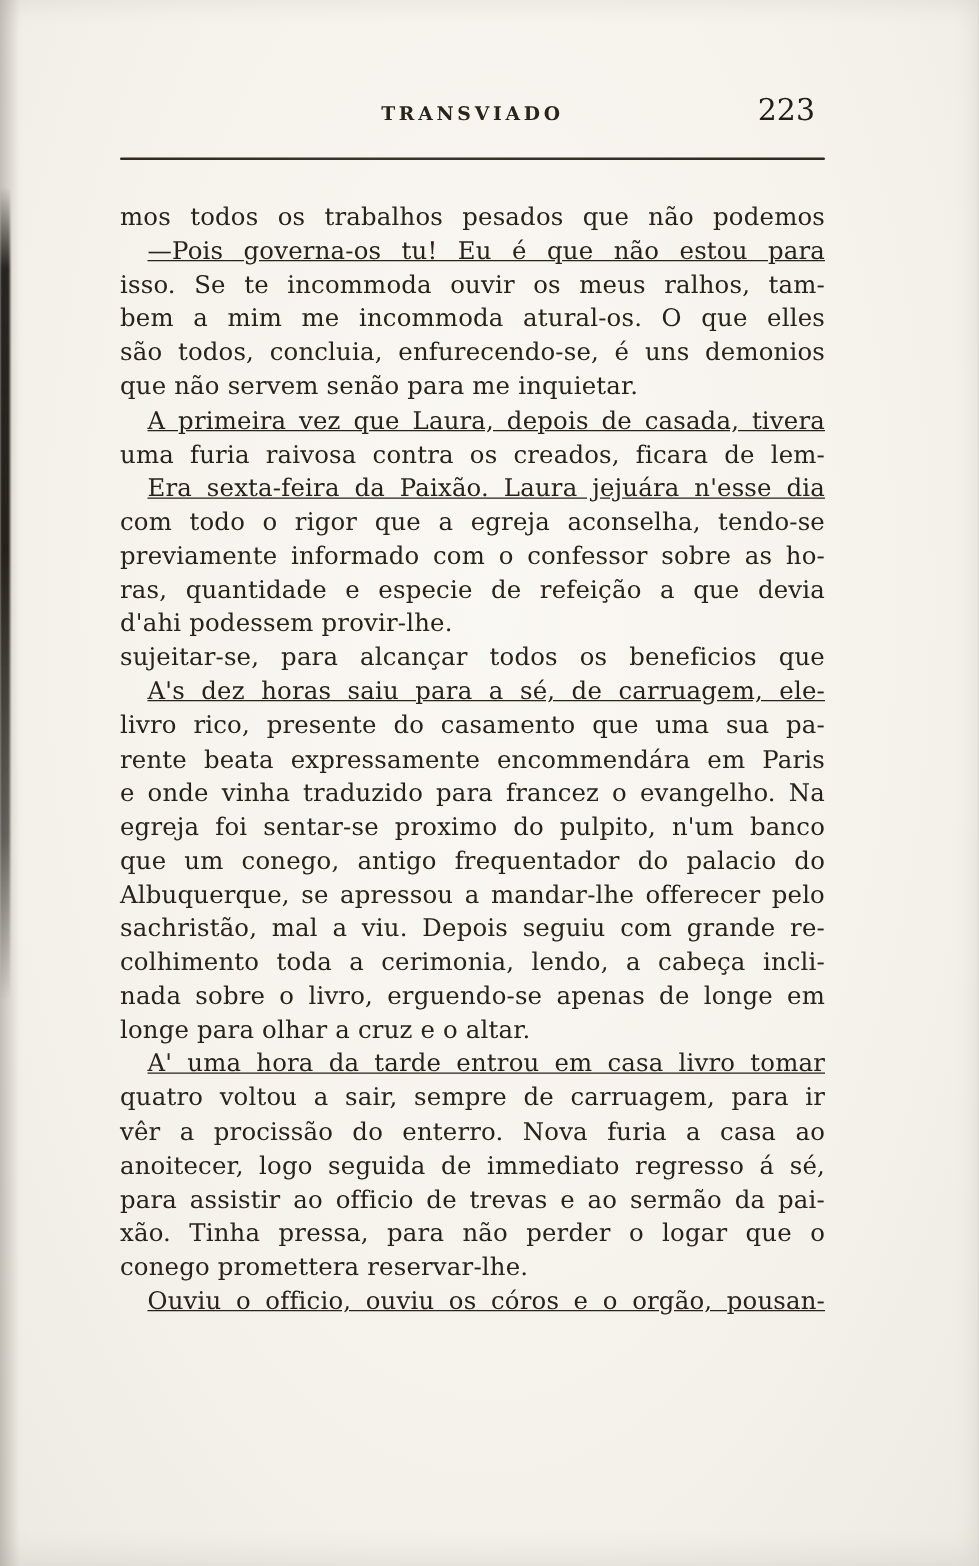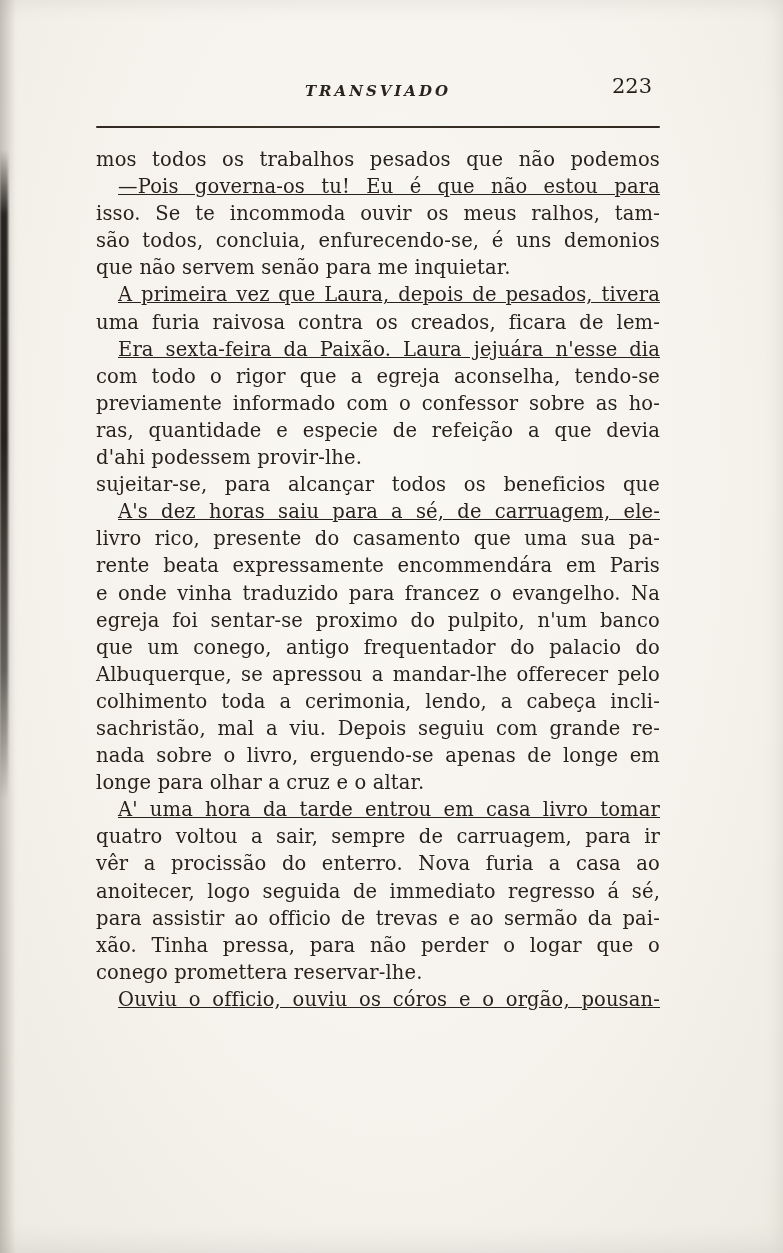--- a/index.html
+++ b/index.html
@@ -47,41 +47,40 @@
     height: 34px;
   }
   .running-title {
     display: block;
     text-align: center;
     font-size: 15px;
     font-weight: bold;
     letter-spacing: 3px;
     color: #2b241c;
     padding-top: 6px;
-    font-style: italic;
   }
   .page-number {
     position: absolute;
     right: 8px;
     top: -2px;
-    font-size: 21px;
+    font-size: 24px;
     color: #241e17;
   }
   .header-rule {
     position: absolute;
     top: 126px;
     left: 96px;
     width: 564px;
     height: 2px;
     background: linear-gradient(to right, #2f2921 0%, #3b342a 35%, #2f2921 100%);
     border-radius: 1px;
   }
   .text-block {
     position: absolute;
-    top: 146px;
+    top: 160px;
     left: 96px;
     width: 564px;
     font-size: 19.5px;
     line-height: 27.1px;
     letter-spacing: 0.15px;
   }
   .line {
     text-align: justify;
     text-align-last: justify;
     white-space: normal;
@@ -105,39 +104,40 @@
     <span class="running-title">TRANSVIADO</span>
     <span class="page-number">223</span>
   </header>
 
   <div class="header-rule"></div>
 
   <main class="text-block">
       <div class="line">mos todos os trabalhos pesados que não podemos</div>
       <div class="line indent">—Pois governa-os tu! Eu é que não estou para</div>
       <div class="line">isso. Se te incommoda ouvir os meus ralhos, tam-</div>
+      <div class="line">bem a mim me incommoda atural-os. O que elles</div>
       <div class="line">são todos, concluia, enfurecendo-se, é uns demonios</div>
       <div class="line end">que não servem senão para me inquietar.</div>
-      <div class="line indent">A primeira vez que Laura, depois de pesados, tivera</div>
+      <div class="line indent">A primeira vez que Laura, depois de casada, tivera</div>
       <div class="line">uma furia raivosa contra os creados, ficara de lem-</div>
       <div class="line indent">Era sexta-feira da Paixão. Laura jejuára n'esse dia</div>
       <div class="line">com todo o rigor que a egreja aconselha, tendo-se</div>
       <div class="line">previamente informado com o confessor sobre as ho-</div>
       <div class="line">ras, quantidade e especie de refeição a que devia</div>
       <div class="line end">d'ahi podessem provir-lhe.</div>
       <div class="line">sujeitar-se, para alcançar todos os beneficios que</div>
       <div class="line indent">A's dez horas saiu para a sé, de carruagem, ele-</div>
       <div class="line">livro rico, presente do casamento que uma sua pa-</div>
       <div class="line">rente beata expressamente encommendára em Paris</div>
       <div class="line">e onde vinha traduzido para francez o evangelho. Na</div>
       <div class="line">egreja foi sentar-se proximo do pulpito, n'um banco</div>
       <div class="line">que um conego, antigo frequentador do palacio do</div>
       <div class="line">Albuquerque, se apressou a mandar-lhe offerecer pelo</div>
+      <div class="line">sachristão, mal a viu. Depois seguiu com grande re-</div>
       <div class="line">colhimento toda a cerimonia, lendo, a cabeça incli-</div>
-      <div class="line">sachristão, mal a viu. Depois seguiu com grande re-</div>
       <div class="line">nada sobre o livro, erguendo-se apenas de longe em</div>
       <div class="line end">longe para olhar a cruz e o altar.</div>
       <div class="line indent">A' uma hora da tarde entrou em casa livro tomar</div>
       <div class="line">quatro voltou a sair, sempre de carruagem, para ir</div>
       <div class="line">vêr a procissão do enterro. Nova furia a casa ao</div>
       <div class="line">anoitecer, logo seguida de immediato regresso á sé,</div>
       <div class="line">para assistir ao officio de trevas e ao sermão da pai-</div>
       <div class="line">xão. Tinha pressa, para não perder o logar que o</div>
       <div class="line end">conego promettera reservar-lhe.</div>
       <div class="line indent">Ouviu o officio, ouviu os córos e o orgão, pousan-</div>

